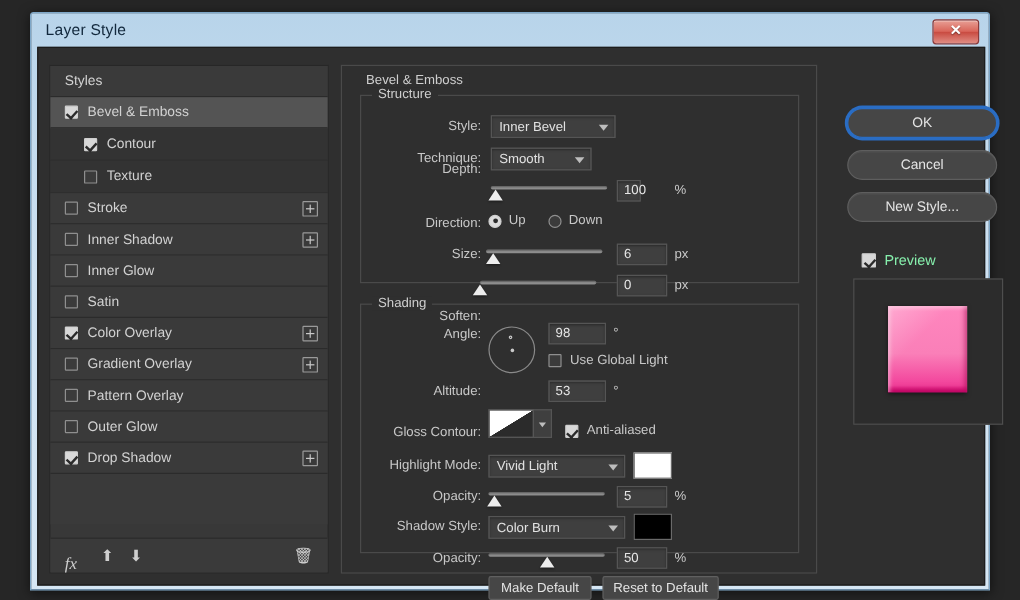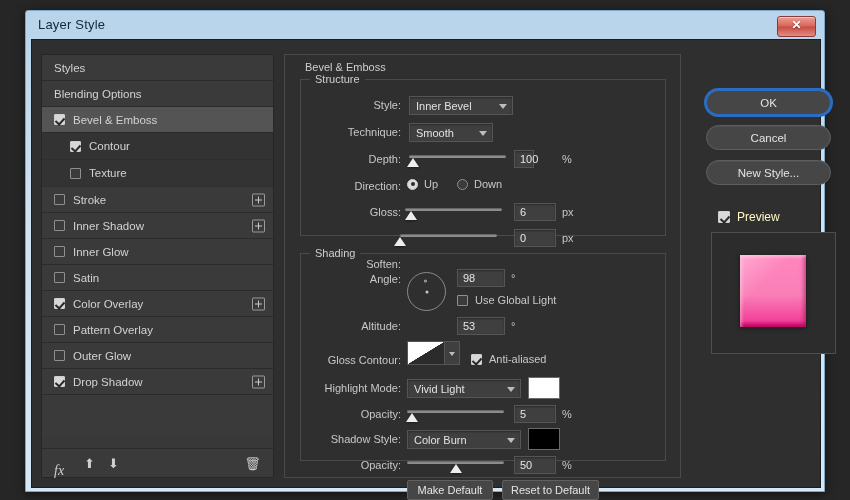--- a/index.html
+++ b/index.html
@@ -243,21 +243,21 @@
     position:absolute;top:156px;left:28px;display:flex;align-items:center;cursor:pointer;
   }
   .preview-cb .cb3{
     width:12px;height:12px;border:1px solid #cfcfcf;background:#d8d8d8;
     box-sizing:border-box;border-radius:1px;position:relative;margin-right:7px;
   }
   .preview-cb .cb3:after{
     content:"";position:absolute;left:2.5px;top:1.5px;width:4px;height:7px;
     border:solid #2a2a2a;border-width:0 2px 2px 0;transform:rotate(42deg);
   }
-  .preview-cb .ptxt{font-size:12px;color:#fef9c3;}
+  .preview-cb .ptxt{font-size:12px;color:#86efac;}
 
   .thumb-box{
     position:absolute;top:178px;left:21px;width:125px;height:122px;
     background:#2c2c2c;border:1px solid #4e4e4e;box-sizing:border-box;
   }
   .thumb-sq{
     position:absolute;left:28px;top:22px;width:66px;height:72px;
     background:
       linear-gradient(135deg, rgba(255,255,255,.30) 0%, rgba(255,255,255,0) 38%),
       linear-gradient(to bottom, #ff86be 0%, #fa7fb8 55%, #f2409a 92%, #e8067f 100%);
@@ -288,23 +288,20 @@
     </div>
   </div>
 
   <div class="dialog">
 
     <div class="styles-panel">
       <div id="stylesRows">
           <div class="style-row plain noindent">
             <span class="label">Styles</span>
           </div>
-          <div class="style-row plain noindent">
-            <span class="label">Blending Options</span>
-          </div>
           <div class="style-row selected">
             <span class="cb on"></span>
             <span class="label">Bevel &amp; Emboss</span>
           </div>
           <div class="style-row plain sub">
             <span class="cb on"></span>
             <span class="label">Contour</span>
           </div>
           <div class="style-row plain sub">
             <span class="cb"></span>
@@ -324,20 +321,25 @@
             <span class="cb"></span>
             <span class="label">Inner Glow</span>
           </div>
           <div class="style-row plain">
             <span class="cb"></span>
             <span class="label">Satin</span>
           </div>
           <div class="style-row plain">
             <span class="cb on"></span>
             <span class="label">Color Overlay</span>
+            <span class="plus"></span>
+          </div>
+          <div class="style-row plain">
+            <span class="cb"></span>
+            <span class="label">Gradient Overlay</span>
             <span class="plus"></span>
           </div>
           <div class="style-row plain">
             <span class="cb"></span>
             <span class="label">Pattern Overlay</span>
           </div>
           <div class="style-row plain">
             <span class="cb"></span>
             <span class="label">Outer Glow</span>
           </div>
@@ -369,39 +371,39 @@
             <span>Inner Bevel</span>
             <span class="chev"></span>
           </div>
 
           <div class="rlabel" style="left:10px;top:46px;width:90px;">Technique:</div>
           <div class="select" style="left:108px;top:43px;width:84px;">
             <span>Smooth</span>
             <span class="chev"></span>
           </div>
 
-          <div class="rlabel" style="left:10px;top:73px;width:90px;">Depth:</div>
+          <div class="rlabel" style="left:10px;top:55px;width:90px;">Depth:</div>
           <div class="slider" style="left:108px;top:74px;width:97px;">
             <div class="track"></div>
             <div class="thumb" id="thDepth" style="left: 4%;"></div>
           </div>
           <div class="numfield" style="left:213px;top:70px;width:20px;">100</div>
           <div class="unit" style="left:261px;top:73px;">%</div>
 
           <div class="rlabel" style="left:10px;top:100px;width:90px;">Direction:</div>
           <div class="radio" style="left:106px;top:98px;">
             <span class="rdot on"></span>
             <span class="rtxt">Up</span>
           </div>
           <div class="radio" style="left:156px;top:98px;">
             <span class="rdot"></span>
             <span class="rtxt">Down</span>
           </div>
 
-          <div class="rlabel" style="left:10px;top:126px;width:90px;">Gloss:</div>
+          <div class="rlabel" style="left:10px;top:126px;width:90px;">Size:</div>
           <div class="slider" style="left:104px;top:127px;width:97px;">
             <div class="track"></div>
             <div class="thumb" id="thSize" style="left: 6%;"></div>
           </div>
           <div class="numfield" style="left:213px;top:123px;width:42px;">6</div>
           <div class="unit" style="left:261px;top:126px;">px</div>
 
           <div class="rlabel" style="left:10px;top:154px;width:90px;margin-top:24px;">Soften:</div>
           <div class="slider" style="left:99px;top:153px;width:97px;">
             <div class="track"></div>

